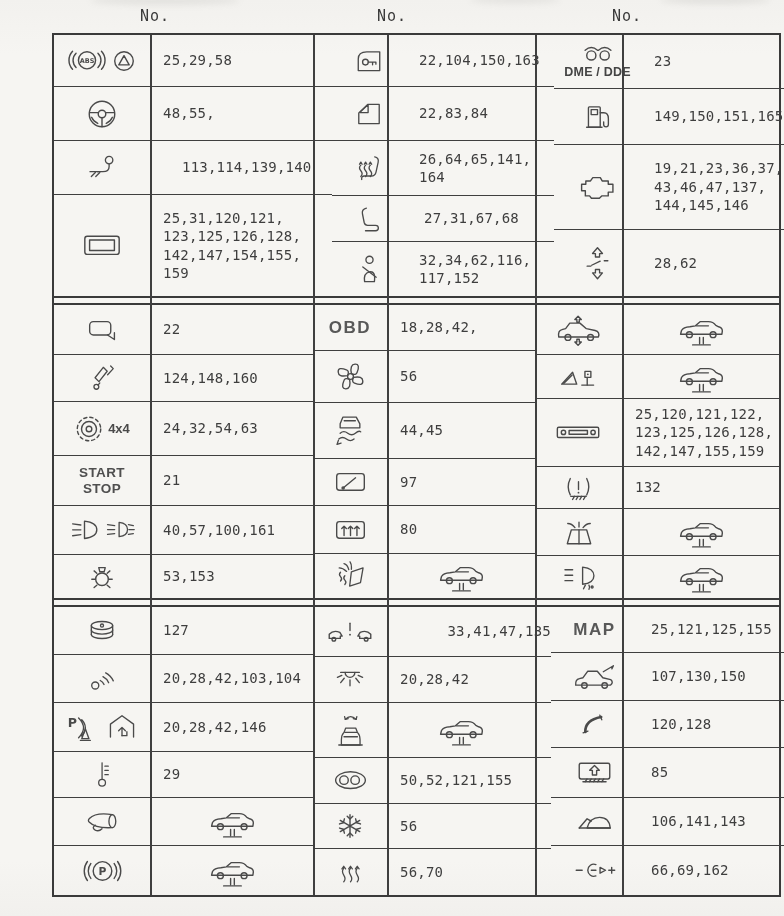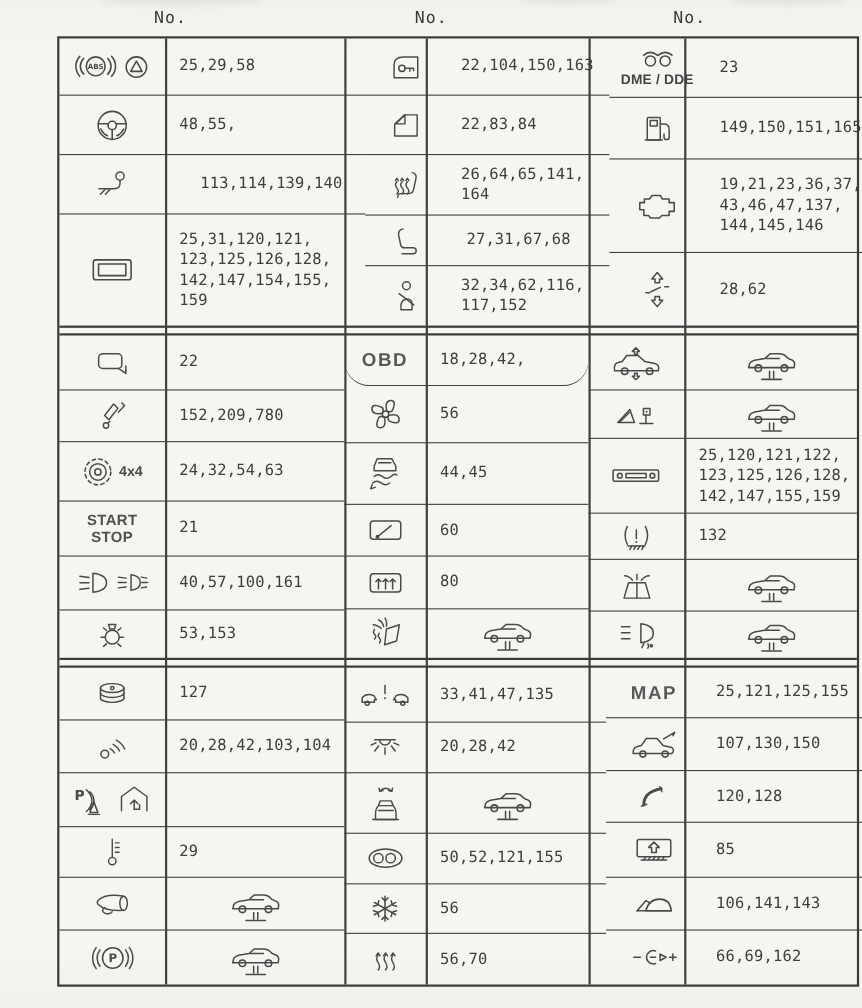--- a/index.html
+++ b/index.html
@@ -264,21 +264,21 @@
               <span class="icon">
                 <svg viewBox="0 0 30 34" width="26" fill="none" stroke="currentColor" stroke-width="1.5" stroke-linecap="round" stroke-linejoin="round">
                   <path d="M25 3.5l3 3-6.5 7"></path>
                   <path d="M21 9.5l-4.5-4.5-9.5 12 4.5 4.5z"></path>
                   <circle cx="8.5" cy="27.5" r="2.8"></circle>
                   <path d="M10.5 25.5l2-2.5"></path>
                 </svg>
               </span>
             </div>
             <div class="no-cell" style="width: 163px;">
-              <div class="no-text">152,209,780</div>
+              <div class="no-text">124,148,160</div>
             </div>
           </div>
           <div class="row" style="height: 54px;">
             <div class="icon-cell" style="width: 96px;">
               <span class="icon">
                 <svg viewBox="0 0 32 32" width="30" fill="none" stroke="currentColor" stroke-width="1.5" stroke-linecap="round" stroke-linejoin="round">
                   <circle cx="16" cy="16" r="12.5" stroke-dasharray="3.4 3.2"></circle>
                   <circle cx="16" cy="16" r="8"></circle>
                   <circle cx="16" cy="16" r="3"></circle>
                 </svg>
@@ -327,21 +327,21 @@
                   <path d="M3 17.5h4M21 17.5h4M5.5 8.5L8.4 11M22.5 8.5L19.6 11M5.5 26.5l2.9-2.5M22.5 26.5L19.6 24"></path>
                 </svg>
               </span>
             </div>
             <div class="no-cell" style="width: 163px;">
               <div class="no-text">53,153</div>
             </div>
           </div>
         </div>
         <div class="group">
-          <div class="row" style="height: 46px; border-radius: 23px;">
+          <div class="row" style="height: 46px;">
             <div class="icon-cell" style="width: 74px;">
               <div class="label-big">OBD</div>
             </div>
             <div class="no-cell" style="width: 148px;">
               <div class="no-text">18,28,42,</div>
             </div>
           </div>
           <div class="row" style="height: 52px;">
             <div class="icon-cell" style="width: 74px;">
               <span class="icon">
@@ -378,21 +378,21 @@
             <div class="icon-cell" style="width: 74px;">
               <span class="icon">
                 <svg viewBox="0 0 38 26" width="35" fill="none" stroke="currentColor" stroke-width="1.5" stroke-linecap="round" stroke-linejoin="round">
                   <rect x="4" y="4" width="30" height="18" rx="3"></rect>
                   <path d="M11 19.5L24.5 8.5"></path>
                   <circle cx="11" cy="19.5" r="1.2"></circle>
                 </svg>
               </span>
             </div>
             <div class="no-cell" style="width: 148px;">
-              <div class="no-text">60</div>
+              <div class="no-text">97</div>
             </div>
           </div>
           <div class="row" style="height: 48px;">
             <div class="icon-cell" style="width: 74px;">
               <span class="icon">
                 <svg viewBox="0 0 38 26" width="35" fill="none" stroke="currentColor" stroke-width="1.5" stroke-linecap="round" stroke-linejoin="round">
                   <rect x="4" y="4" width="30" height="18" rx="3"></rect>
                   <path d="M12 19V9M9.5 11.5L12 9l2.5 2.5M19 19V9M16.5 11.5L19 9l2.5 2.5M26 19V9M23.5 11.5L26 9l2.5 2.5"></path>
                 </svg>
               </span>
@@ -596,20 +596,23 @@
                 </svg>
               </span>
               <span class="icon">
                 <svg viewBox="0 0 36 32" width="32" fill="none" stroke="currentColor" stroke-width="1.5" stroke-linecap="round" stroke-linejoin="round">
                   <path d="M5 27V12.5L18 3l13 9.5V27"></path>
                   <path d="M18 25.5v-9M14.2 20L18 16.2 21.8 20"></path>
                   <path d="M18 25.5h5.5v-4.5"></path>
                 </svg>
               </span>
             </div>
+            <div class="no-cell" style="width: 163px;">
+              <div class="no-text">20,28,42,146</div>
+            </div>
           </div>
           <div class="row" style="height: 46px;">
             <div class="icon-cell" style="width: 96px;">
               <span class="icon">
                 <svg viewBox="0 0 20 36" width="17" fill="none" stroke="currentColor" stroke-width="1.5" stroke-linecap="round" stroke-linejoin="round">
                   <path d="M9.5 4.5v19.5"></path>
                   <circle cx="9.5" cy="28" r="4"></circle>
                   <path d="M12.8 8.5h4M12.8 13.5h4M12.8 18.5h4"></path>
                 </svg>
               </span>
@@ -670,21 +673,21 @@
                 <svg viewBox="0 0 52 28" width="48" fill="none" stroke="currentColor" stroke-width="1.5" stroke-linecap="round" stroke-linejoin="round">
                   <path d="M3.5 21v-4.5q4.5-5 11.5-2l2.5 4h-2v2.5z"></path>
                   <circle cx="8.5" cy="22" r="2"></circle>
                   <path d="M48.5 21V16.5q-4.5-5-11.5-2l-2.5 4h2V21z"></path>
                   <circle cx="43.5" cy="22" r="2"></circle>
                   <path d="M26 4.5v8"></path>
                   <circle cx="26" cy="17" r="1" fill="currentColor" stroke="none"></circle>
                 </svg>
               </span>
             </div>
-            <div class="no-cell" style="width: 164px;">
+            <div class="no-cell" style="width: 164px; justify-content: flex-end;">
               <div class="no-text">33,41,47,135</div>
             </div>
           </div>
           <div class="row" style="height: 46px;">
             <div class="icon-cell" style="width: 74px;">
               <span class="icon">
                 <svg viewBox="0 0 36 26" width="32" fill="none" stroke="currentColor" stroke-width="1.5" stroke-linecap="round" stroke-linejoin="round">
                   <path d="M7.5 5h21"></path>
                   <path d="M12.5 5a5.5 5.5 0 0 0 11 0"></path>
                   <path d="M18 13.5v6.5M11.5 11.5l-4 5M24.5 11.5l4 5M8.8 8.3l-5 2.2M27.2 8.3l5 2.2"></path>

